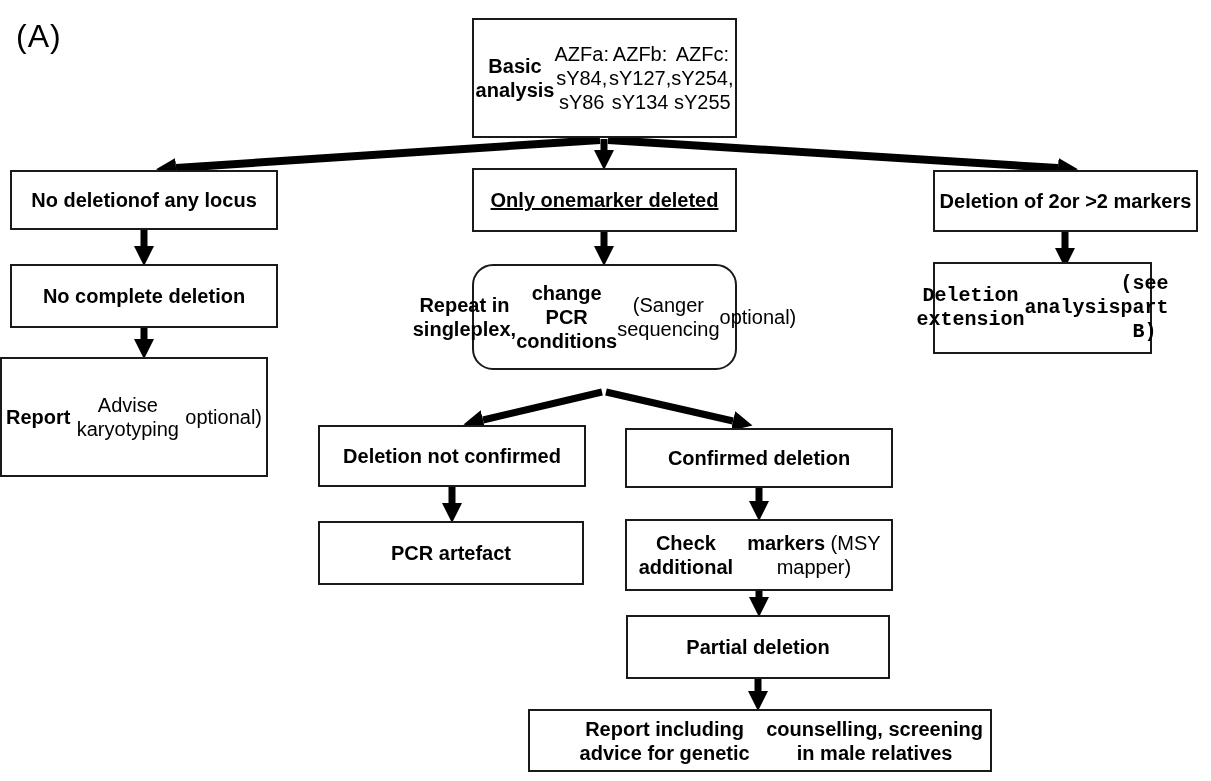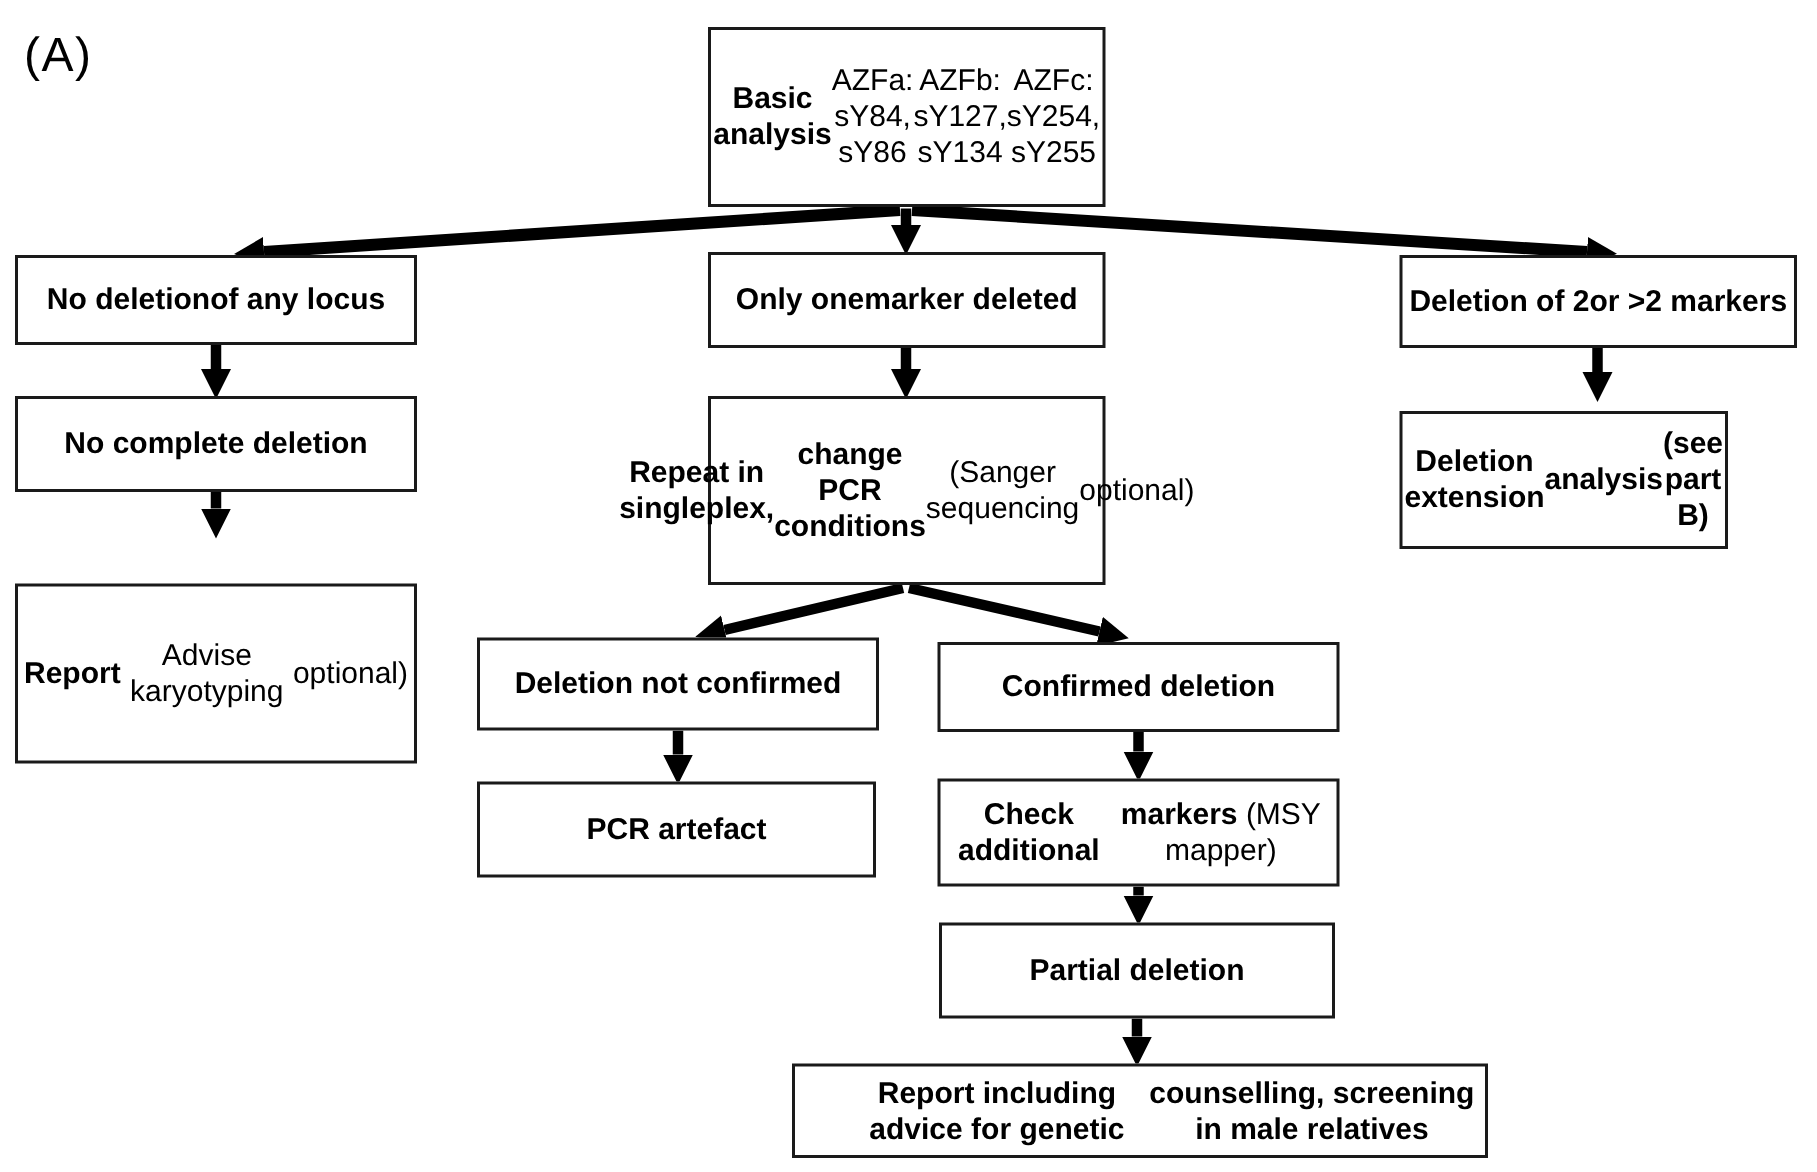--- a/index.html
+++ b/index.html
@@ -16,26 +16,26 @@
     position:absolute;background:#ffffff;border:2px solid #1a1a1a;
     box-sizing:border-box;display:flex;flex-direction:row;
     justify-content:center;align-items:center;text-align:center;
     padding:2px 4px;
   }
   .ln{font-size:20px;line-height:24px;white-space:pre-wrap;}
   .b{font-weight:bold;}
   
   #box-basic            {left:472px;top:18px; width:265px;height:120px;}
   #box-no-deletion      {left:10px; top:170px;width:268px;height:60px;}
-  #box-only-one         {left:472px;top:168px;width:265px;height:64px;}
+  #box-only-one         {left:472px;top:168px;width:265px;height:64px;text-decoration:underline;}
   #box-deletion-2       {left:933px;top:170px;width:265px;height:62px;}
   #box-no-complete      {left:10px; top:264px;width:268px;height:64px;}
-  #box-repeat           {left:472px;top:264px;width:265px;height:126px;}
-  #box-deletion-ext     {left:933px;top:274px;width:219px;height:92px;}
-  #box-report-left      {left:10px; top:357px;width:268px;height:120px;margin-top:32px;}
+  #box-repeat           {left:472px;top:264px;width:265px;height:106px;border-radius:21px;}
+  #box-deletion-ext     {left:933px;top:262px;width:219px;height:92px;font-family:Liberation Mono, monospace;}
+  #box-report-left      {left:0; top:357px;width:268px;height:120px;}
   #box-not-confirmed    {left:318px;top:425px;width:268px;height:62px;}
   #box-confirmed        {left:625px;top:428px;width:268px;height:60px;}
   #box-pcr-artefact     {left:318px;top:521px;width:266px;height:64px;justify-content:center;}
   #box-check-additional {left:625px;top:519px;width:268px;height:72px;}
   #box-partial          {left:626px;top:615px;width:264px;height:64px;}
   #box-report-bottom    {left:528px;top:709px;width:464px;height:63px;padding-left:36px;}
 </style>
 </head>
 <body>
 

